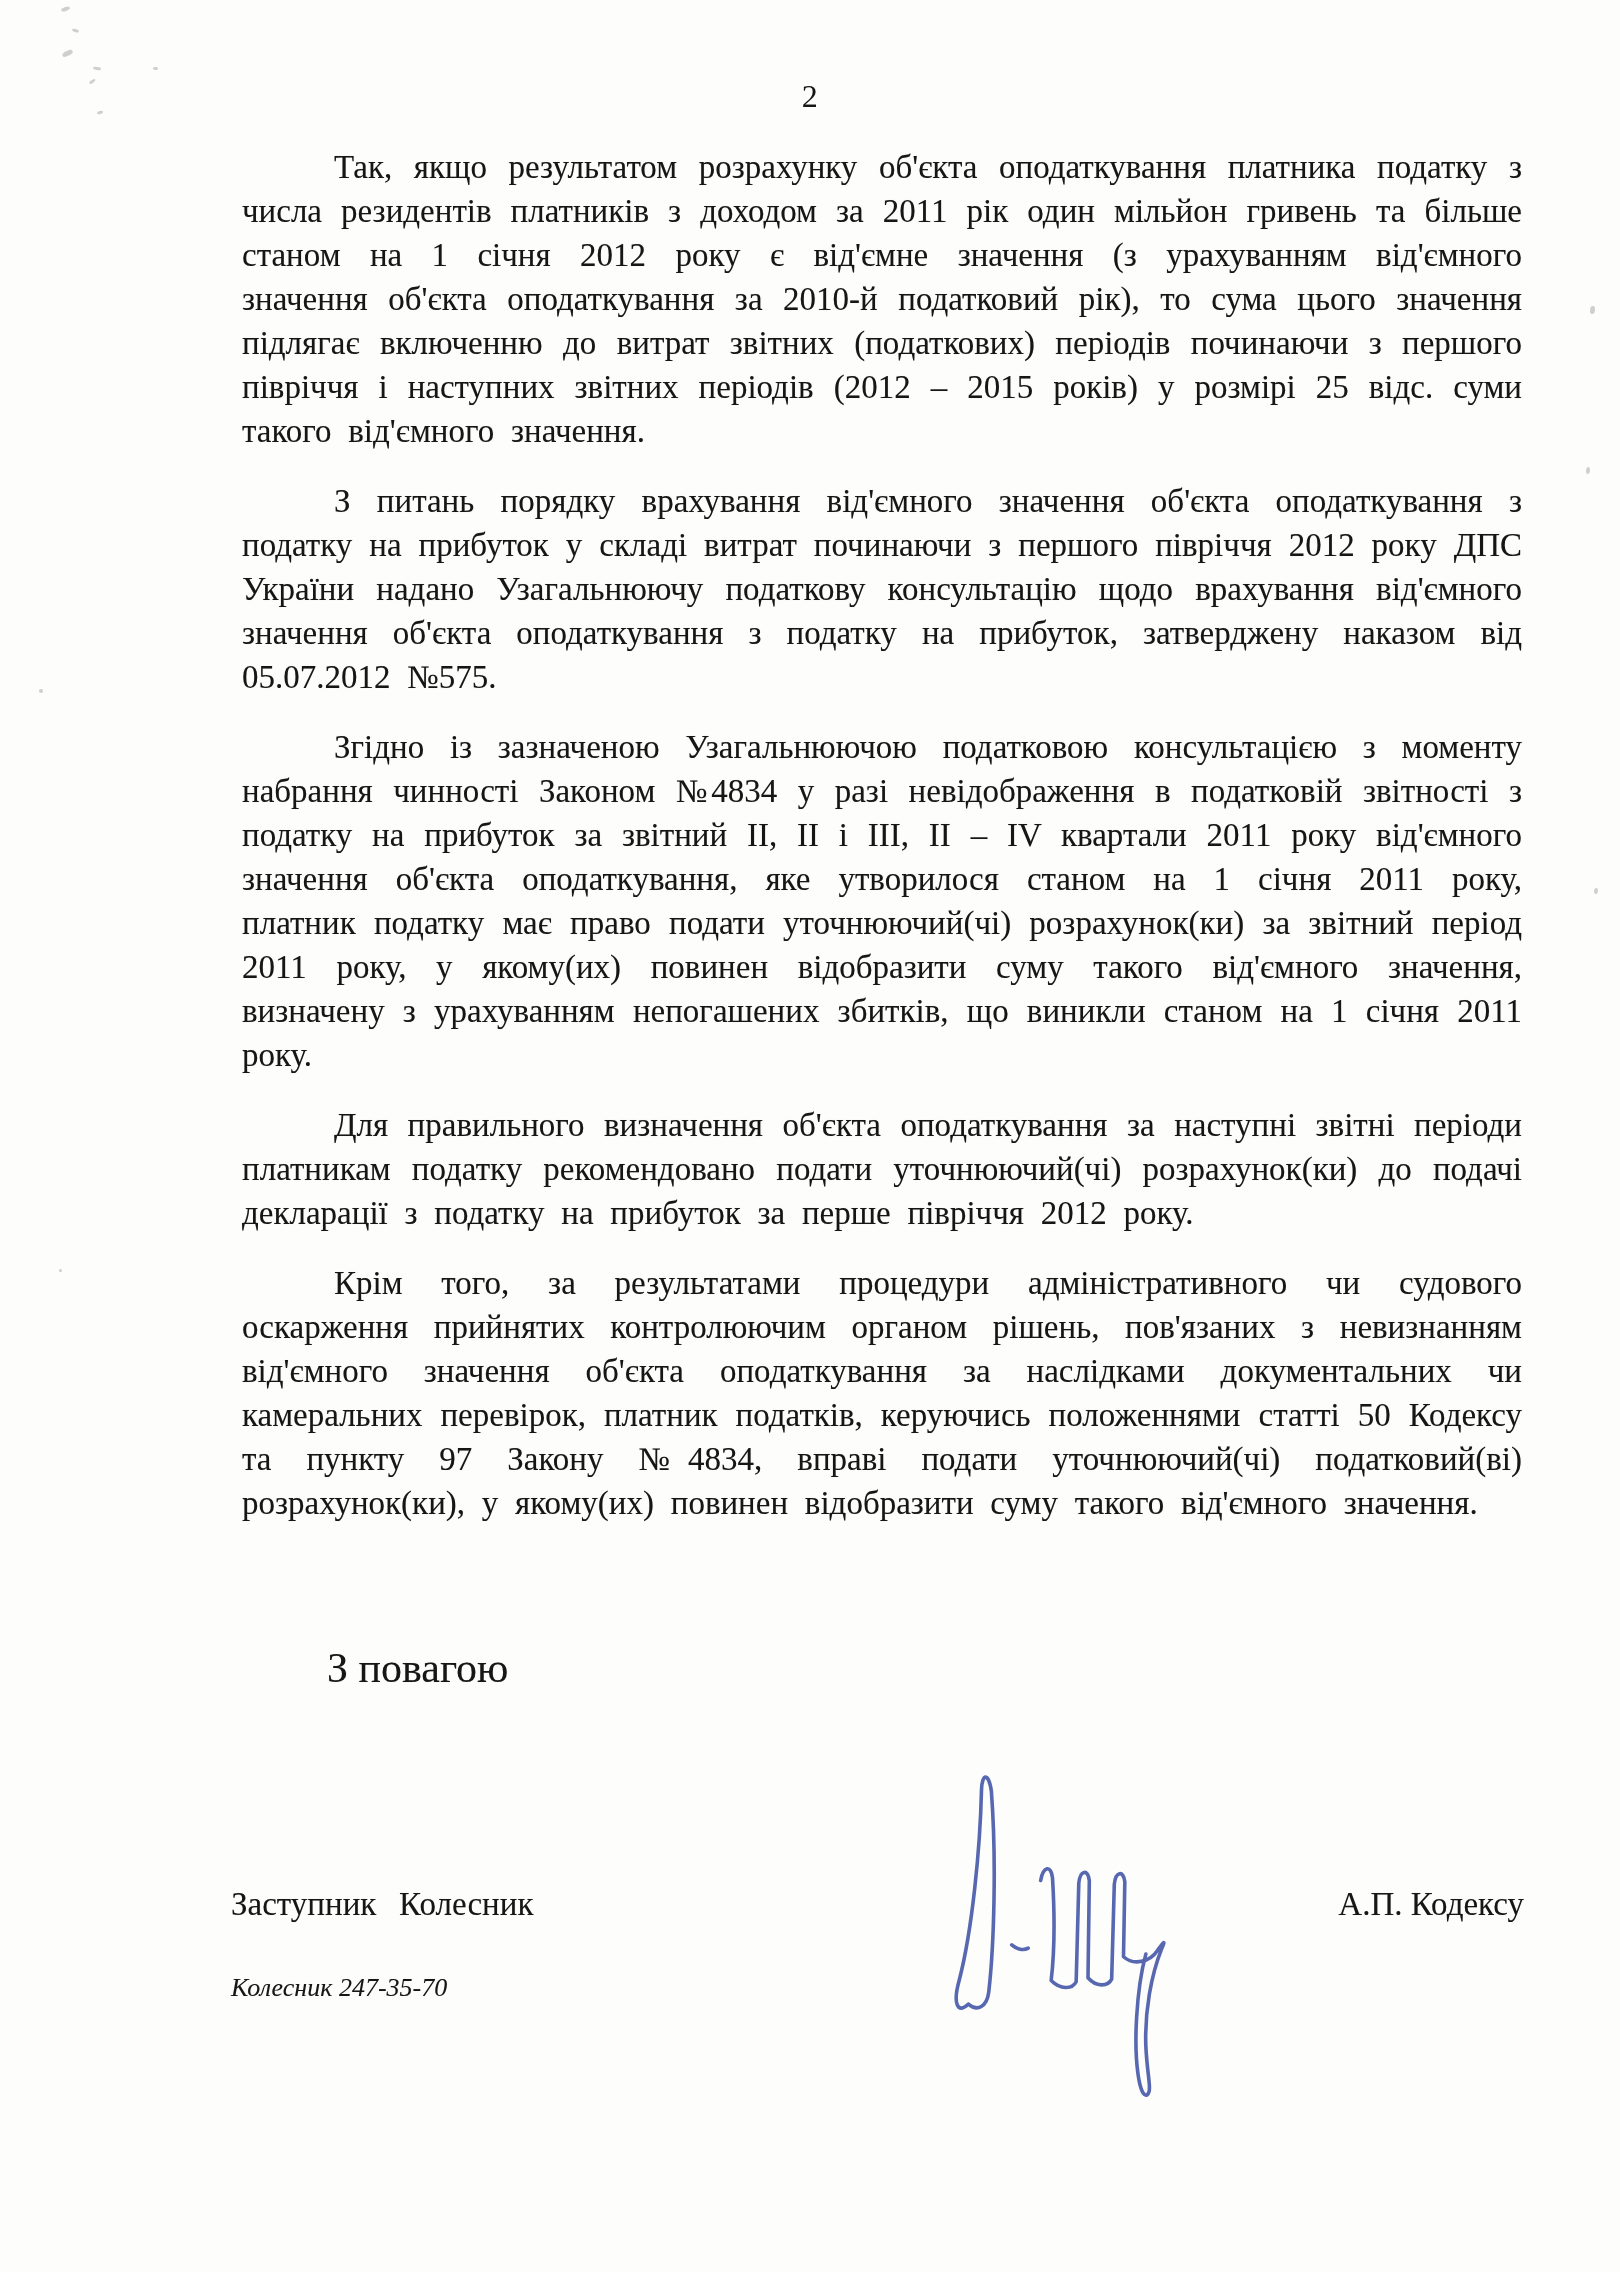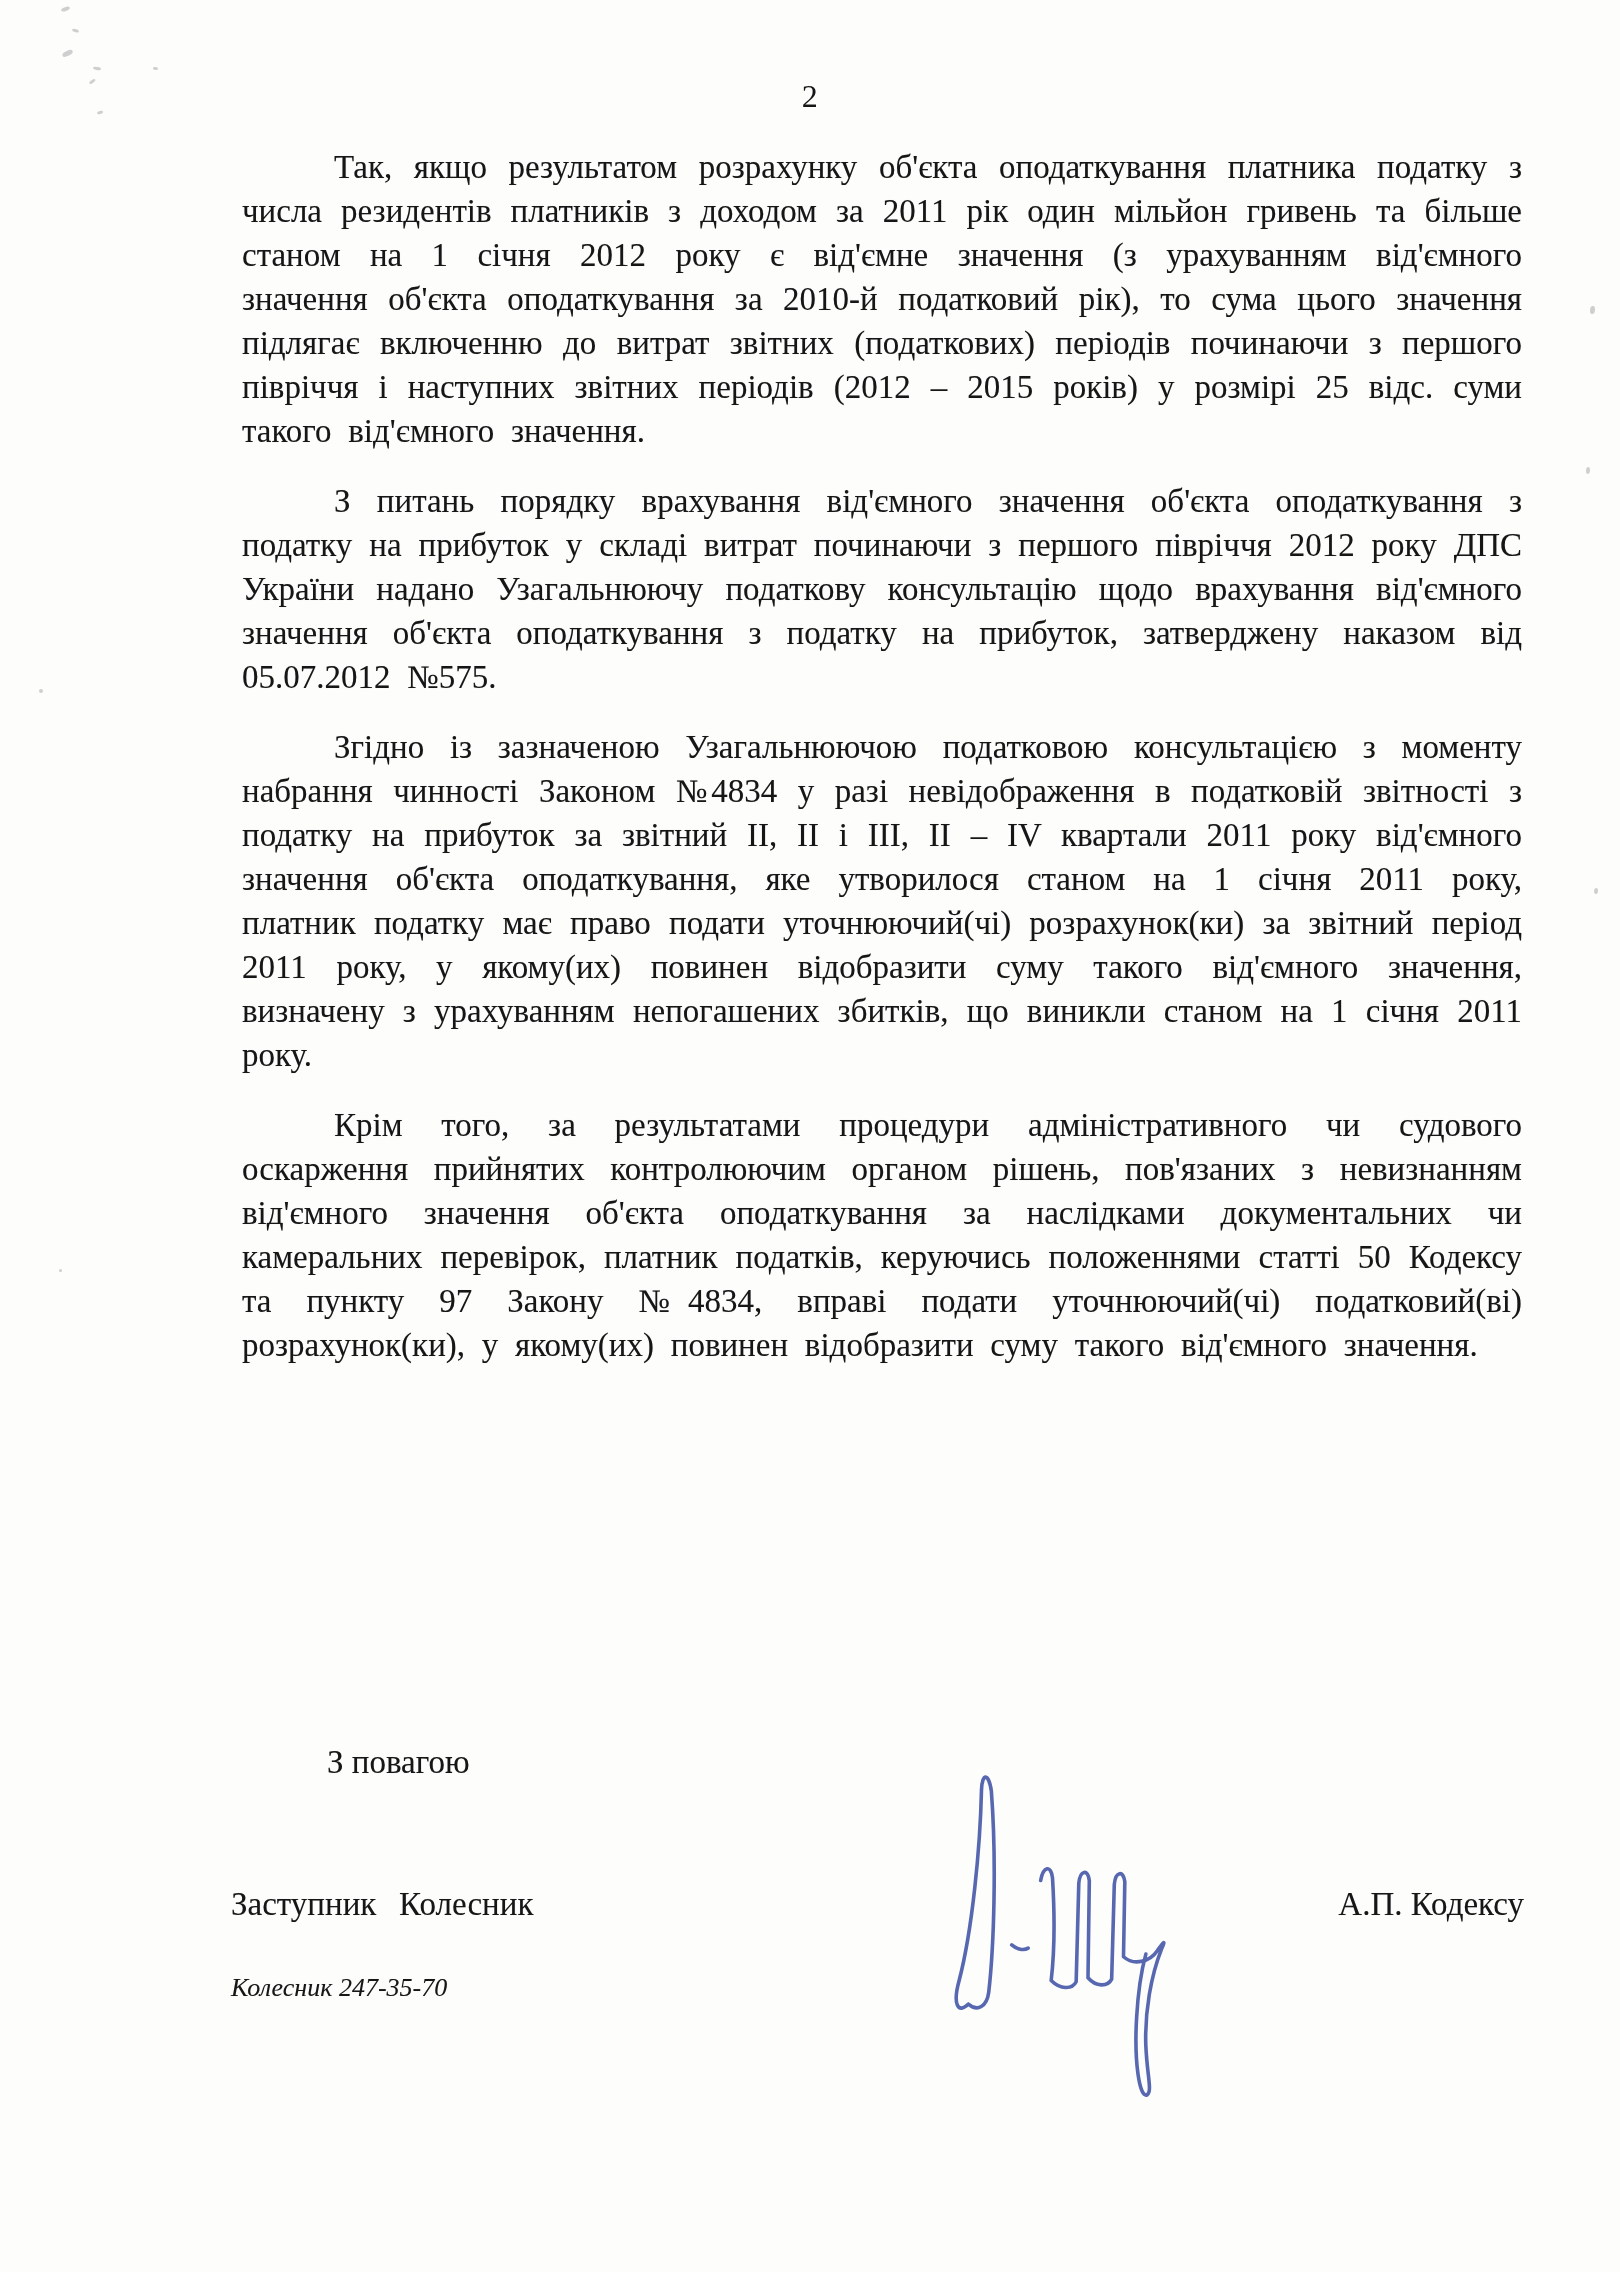--- a/index.html
+++ b/index.html
@@ -36,22 +36,22 @@
     font-size: 33px;
     line-height: 44px;
     text-align: justify;
     text-indent: 92px;
     word-spacing: 8.5px;
     text-shadow: 0 0 0.7px rgba(0,0,0,0.28);
   }
   .salutation {
     position: absolute;
     left: 327px;
-    top: 1744px;
-    font-size: 33px;
+    top: 1644px;
+    font-size: 42px;
     text-shadow: 0 0 0.7px rgba(0,0,0,0.28);
     text-align: right;
   }
   .signer-title {
     position: absolute;
     left: 231px;
     top: 1886px;
     font-size: 33px;
     word-spacing: 14.5px;
     text-shadow: 0 0 0.7px rgba(0,0,0,0.28);
@@ -89,20 +89,21 @@
 <body>
 
 <div class="page">
 
   <div class="page-number">2</div>
 
   <div class="body-text">
     <p class="para">Так, якщо результатом розрахунку об'єкта оподаткування платника податку з числа резидентів платників з доходом за 2011 рік один мільйон гривень та більше станом на 1 січня 2012 року є від'ємне значення (з урахуванням від'ємного значення об'єкта оподаткування за 2010-й податковий рік), то сума цього значення підлягає включенню до витрат звітних (податкових) періодів починаючи з першого півріччя і наступних звітних періодів (2012 – 2015 років) у розмірі 25 відс. суми такого від'ємного значення.</p>
     <p class="para">З питань порядку врахування від'ємного значення об'єкта оподаткування з податку на прибуток у складі витрат починаючи з першого півріччя 2012 року ДПС України надано Узагальнюючу податкову консультацію щодо врахування від'ємного значення об'єкта оподаткування з податку на прибуток, затверджену наказом від 05.07.2012 №575.</p>
     <p class="para">Згідно із зазначеною Узагальнюючою податковою консультацією з моменту набрання чинності Законом №4834 у разі невідображення в податковій звітності з податку на прибуток за звітний ІІ, ІІ і ІІІ, ІІ – ІV квартали 2011 року від'ємного значення об'єкта оподаткування, яке утворилося станом на 1 січня 2011 року, платник податку має право подати уточнюючий(чі) розрахунок(ки) за звітний період 2011 року, у якому(их) повинен відобразити суму такого від'ємного значення, визначену з урахуванням непогашених збитків, що виникли станом на 1 січня 2011 року.</p>
+    <p class="para">Для правильного визначення об'єкта оподаткування за наступні звітні періоди платникам податку рекомендовано подати уточнюючий(чі) розрахунок(ки) до подачі декларації з податку на прибуток за перше півріччя 2012 року.</p>
     <p class="para">Крім того, за результатами процедури адміністративного чи судового оскарження прийнятих контролюючим органом рішень, пов'язаних з невизнанням від'ємного значення об'єкта оподаткування за наслідками документальних чи камеральних перевірок, платник податків, керуючись положеннями статті 50 Кодексу та пункту 97 Закону №4834, вправі подати уточнюючий(чі) податковий(ві) розрахунок(ки), у якому(их) повинен відобразити суму такого від'ємного значення.</p>
   </div>
 
   <div class="salutation">З повагою</div>
 
   <div class="signer-title">Заступник Колесник</div>
 
   <svg class="signature-svg" viewBox="0 0 360 540" fill="none" stroke-width="5.5" stroke-linecap="round" stroke-linejoin="round" opacity="0.95">
     <path d="M52,388 C36,404 28,388 38,352 C58,276 70,150 72,62 C73,36 83,36 87,64 C95,170 91,300 83,370 C80,392 66,400 52,388" stroke="#4f61ad"></path>
     <path d="M118,298 C126,305 136,307 143,303" stroke="#4f61ad"></path>

